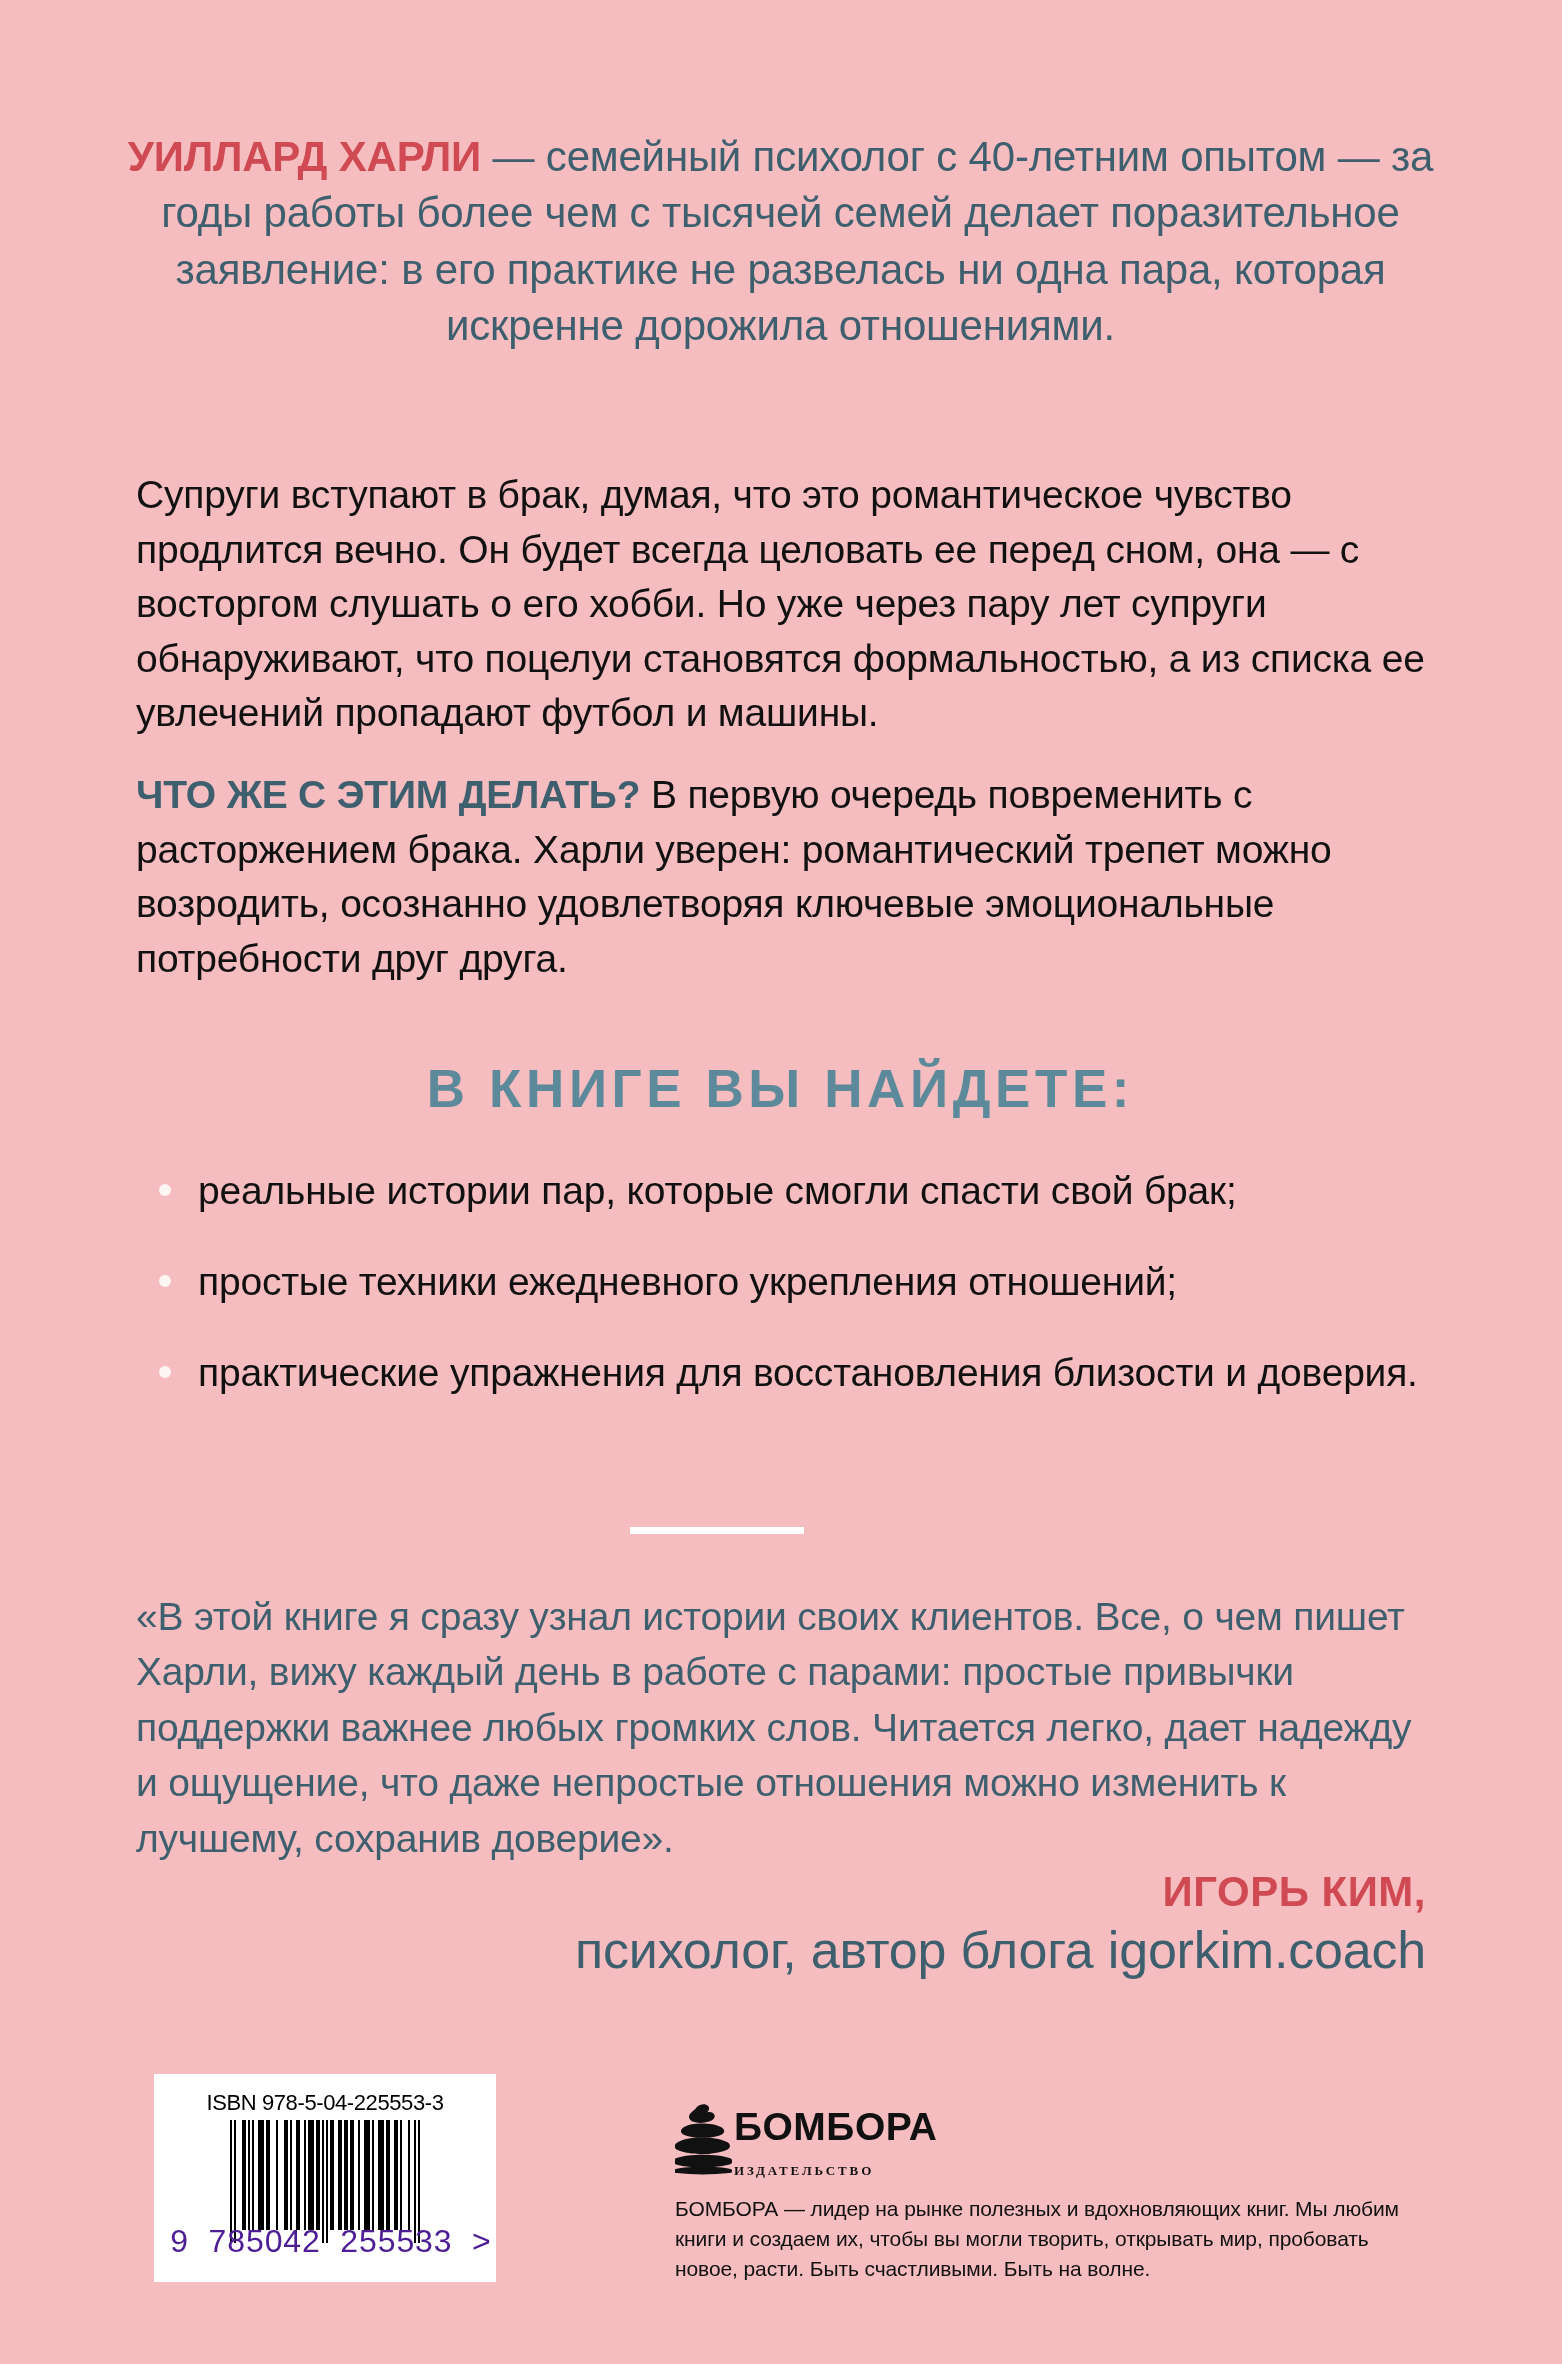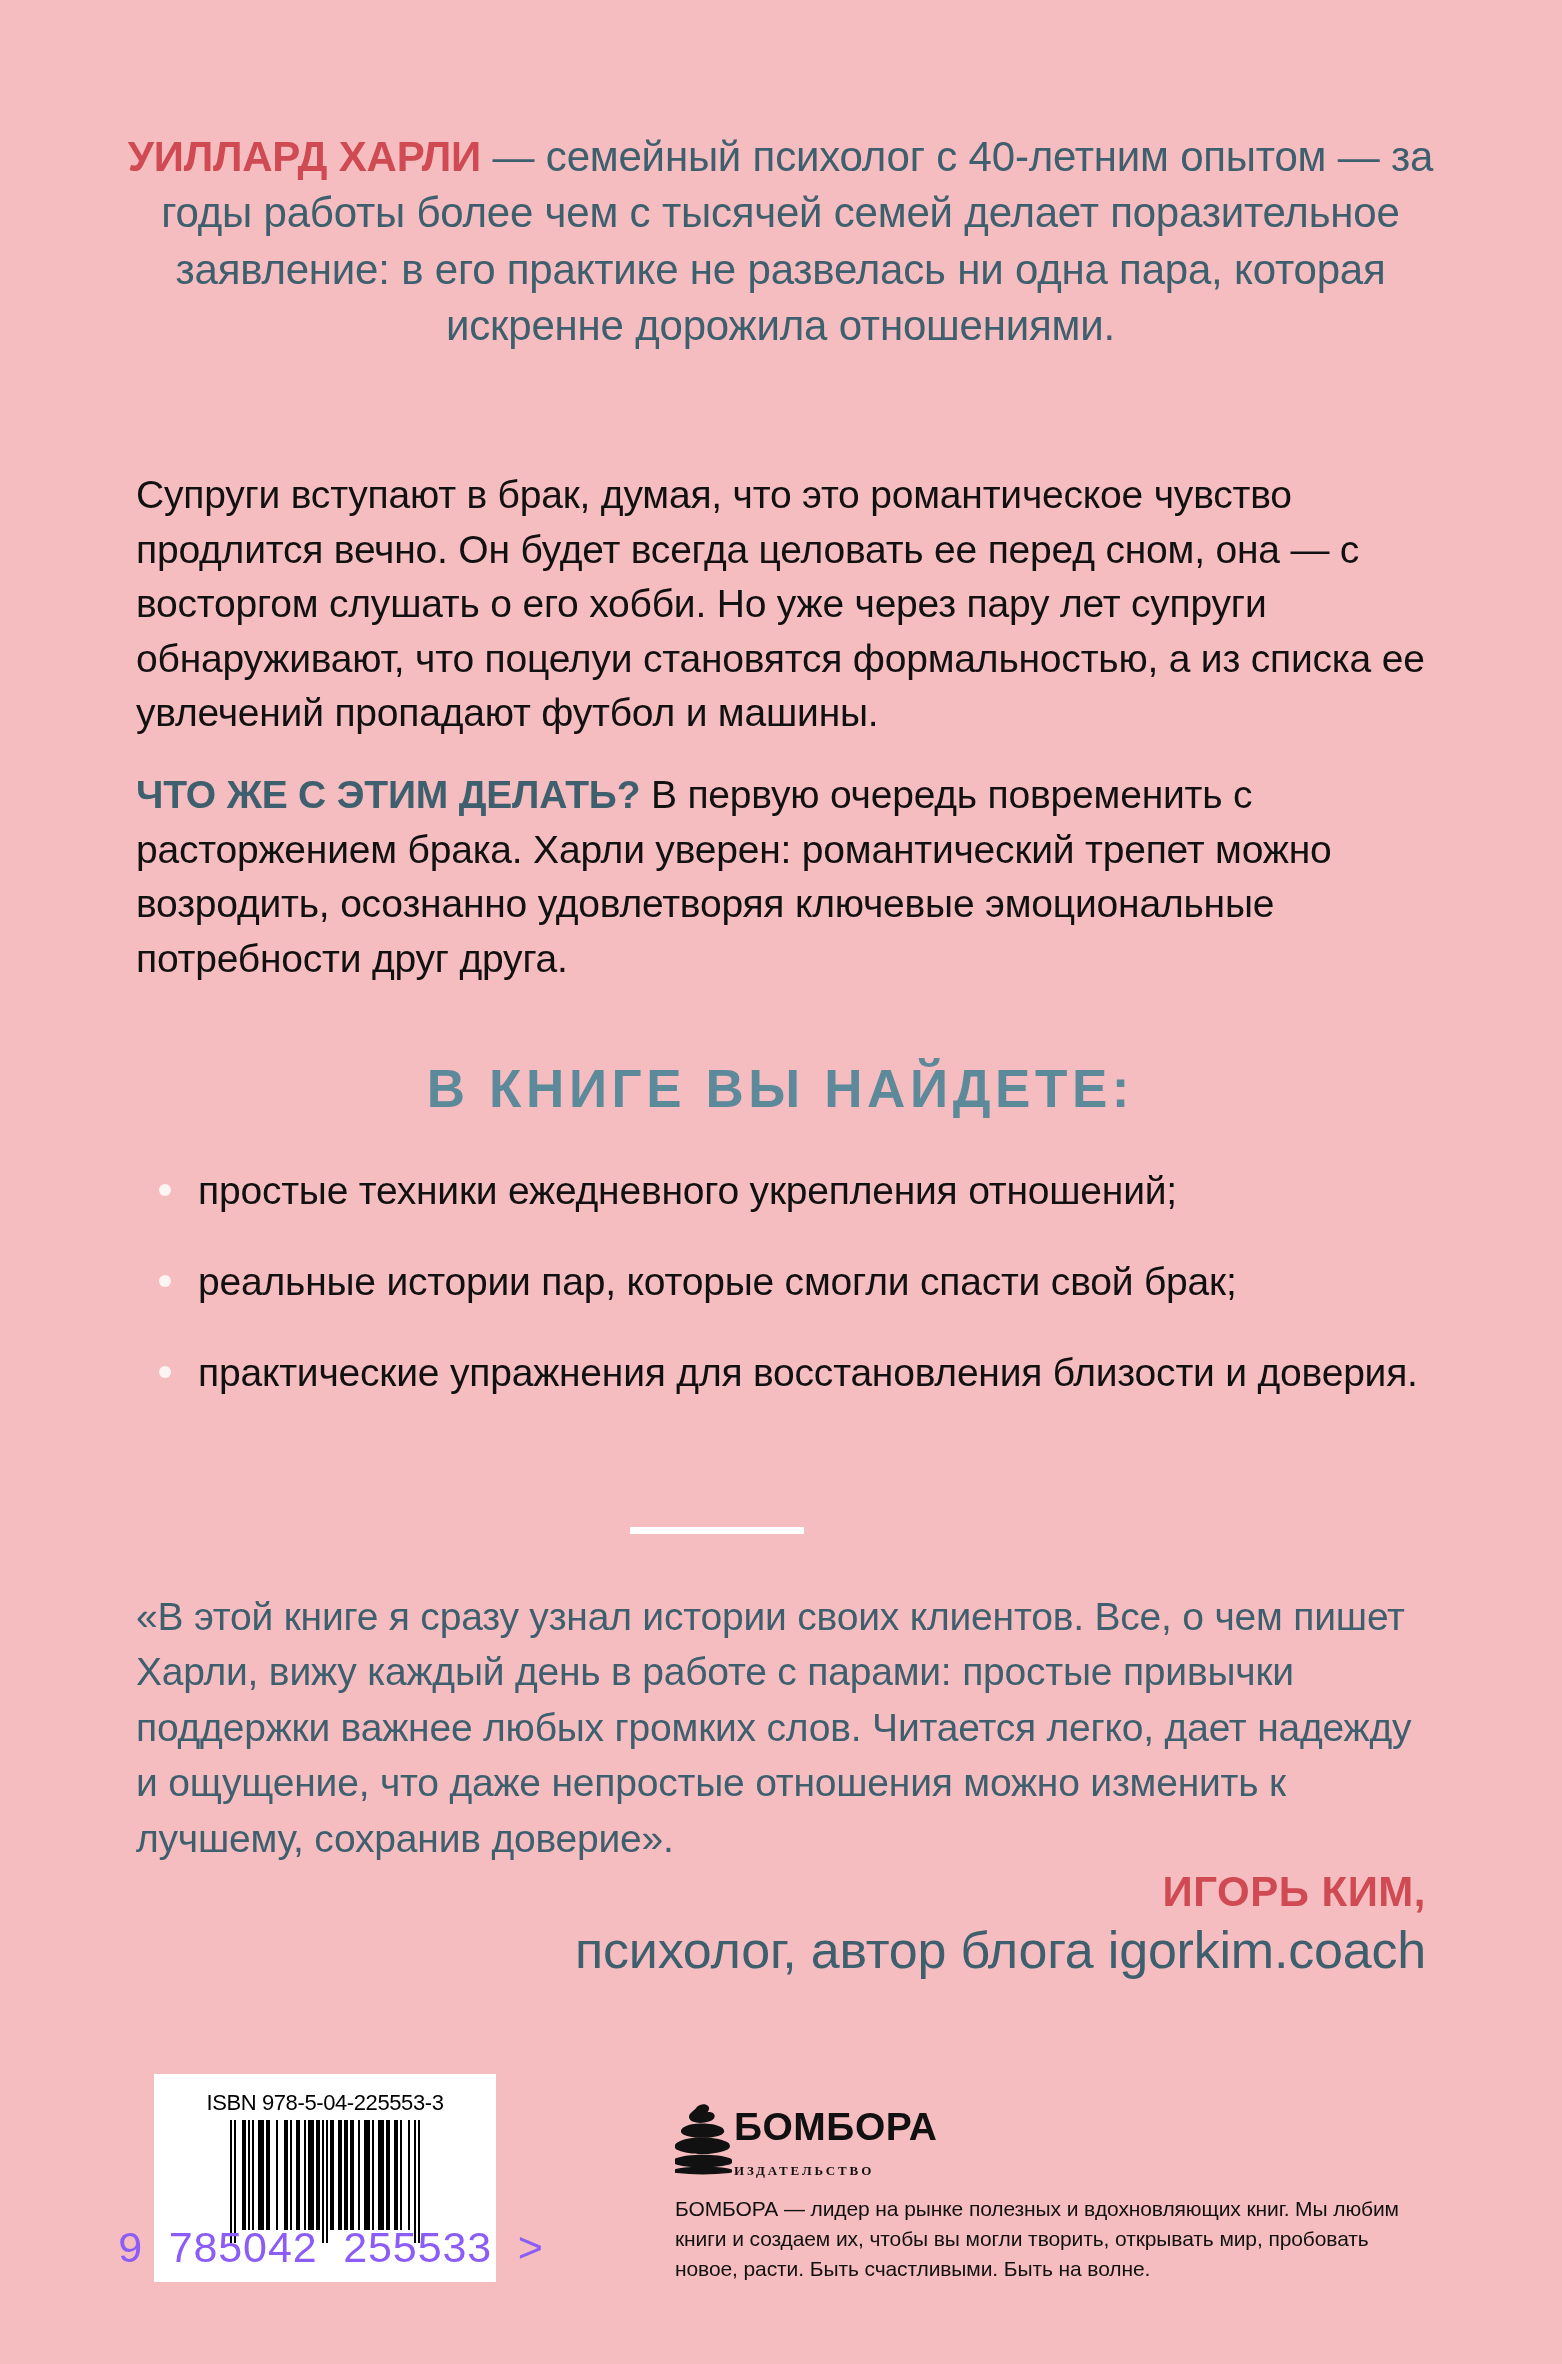--- a/index.html
+++ b/index.html
@@ -165,22 +165,22 @@
     margin-top:4.6px;
     height:110px;
     display:flex;
     align-items:flex-start;
     gap:0;
   }
   .bars span { display:block; background:#000; height:100%; }
   .bars span.tall { height:123px; }
   .barcode-digits {
     margin-top:-7.3px;
-    font-size:43px;
-    color:#8b5cf6;
+    font-size:32px;
+    color:#4c1d95;
     letter-spacing:0.9px;
     font-family:"Liberation Sans", sans-serif;
     white-space:pre;
     margin-left:12px;
   }
 
   
   .publisher {
     position:absolute;
     left:675px;
@@ -232,25 +232,25 @@
 
   <div class="para" id="para-2">
     <span class="kicker">ЧТО ЖЕ С ЭТИМ ДЕЛАТЬ?</span><span> В первую очередь повременить с расторжением брака. Харли уверен: романтический трепет можно возродить, осознанно удовлетворяя ключевые эмоциональные потребности друг друга.</span>
   </div>
 
   <div class="section-heading">В КНИГЕ ВЫ НАЙДЕТЕ:</div>
 
   <ul class="bullets">
     <li>
       <span class="bullet-dot"></span>
-      <span>простые техники ежедневного укрепления отношений;</span>
+      <span>реальные истории пар, которые смогли спасти свой брак;</span>
     </li>
     <li>
       <span class="bullet-dot"></span>
-      <span>реальные истории пар, которые смогли спасти свой брак;</span>
+      <span>простые техники ежедневного укрепления отношений;</span>
     </li>
     <li>
       <span class="bullet-dot"></span>
       <span>практические упражнения для восстановления близости и доверия.</span>
     </li>
   </ul>
 
   <div class="divider"></div>
 
   <div class="quote">«В этой книге я сразу узнал истории своих клиентов. Все, о чем пишет Харли,  вижу каждый день в работе с парами: простые привычки поддержки важнее любых громких слов. Читается легко, дает надежду и ощущение, что даже непростые отношения можно изменить к лучшему, сохранив доверие».</div>

